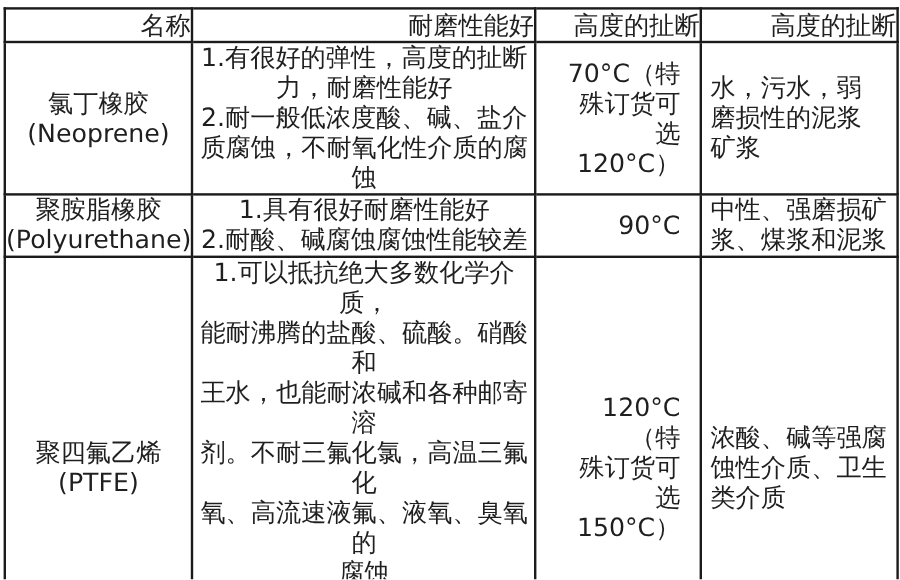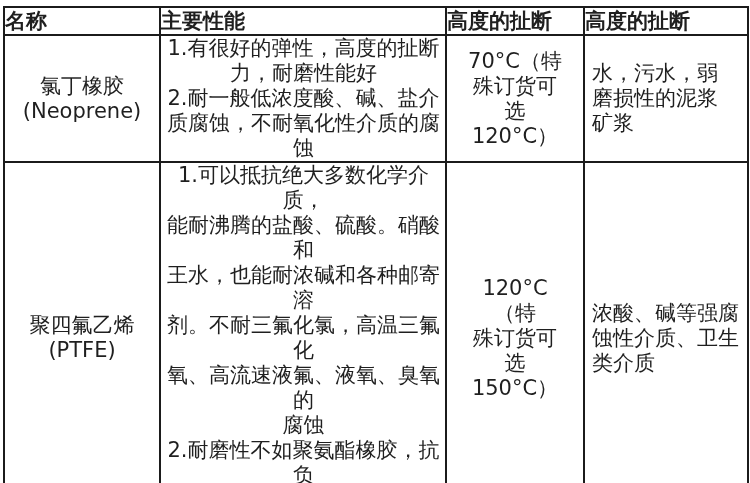--- a/index.html
+++ b/index.html
@@ -30,43 +30,42 @@
     color: #1f1f1f;
     font-size: 21px;
     line-height: 25px;
     font-weight: normal;
     vertical-align: middle;
     white-space: pre-line;
     overflow: hidden;
     padding: 0;
   }
   .spec-table th {
-    text-align: left;
-    font-weight: bold;
+    text-align: right;
   }
   tr.header-row   { height: 28px; }
   tr.row-neoprene { height: 105px; }
   tr.row-pu       { height: 51px; }
   tr.row-ptfe     { height: 200px; }
 
   col.c-name { width: 156px; }
   col.c-perf { width: 286px; }
   col.c-temp { width: 138px; }
   col.c-appl { width: 164px; }
 
   td.cell-name {
     text-align: center;
     margin-left: 28px;
   }
   td.cell-perf {
     text-align: center;
     padding: 0 4px 0 5px;
   }
   td.cell-temp {
-    text-align: center;
+    text-align: right;
     padding: 0 16px;
   }
   td.cell-appl {
     text-align: left;
     padding: 0 4px 0 7px;
   }
 </style>
 </head>
 <body>
 
@@ -74,39 +73,48 @@
   <table class="spec-table">
     <colgroup>
       <col class="c-name">
       <col class="c-perf">
       <col class="c-temp">
       <col class="c-appl">
     </colgroup>
     <thead>
       <tr class="header-row">
         <th>名称</th>
-        <th>主要性能</th>
+        <th>耐磨性能好</th>
         <th>高度的扯断</th>
         <th>高度的扯断</th>
       </tr>
     </thead>
     <tbody>
       <tr class="row-neoprene">
         <td class="cell-name">氯丁橡胶
 (Neoprene)</td>
         <td class="cell-perf">1.有很好的弹性，高度的扯断
 力，耐磨性能好
 2.耐一般低浓度酸、碱、盐介
 质腐蚀，不耐氧化性介质的腐蚀</td>
         <td class="cell-temp">70°C（特
 殊订货可
 选120°C）</td>
         <td class="cell-appl">水，污水，弱
 磨损性的泥浆
 矿浆</td>
+      </tr>
+      <tr class="row-pu">
+        <td class="cell-name">聚胺脂橡胶
+(Polyurethane)</td>
+        <td class="cell-perf">1.具有很好耐磨性能好
+2.耐酸、碱腐蚀腐蚀性能较差</td>
+        <td class="cell-temp">90°C</td>
+        <td class="cell-appl">中性、强磨损矿
+浆、煤浆和泥浆</td>
       </tr>
       <tr class="row-ptfe">
         <td class="cell-name">聚四氟乙烯
 (PTFE)</td>
         <td class="cell-perf">1.可以抵抗绝大多数化学介质，
 能耐沸腾的盐酸、硫酸。硝酸和
 王水，也能耐浓碱和各种邮寄溶
 剂。不耐三氟化氯，高温三氟化
 氧、高流速液氟、液氧、臭氧的
 腐蚀

